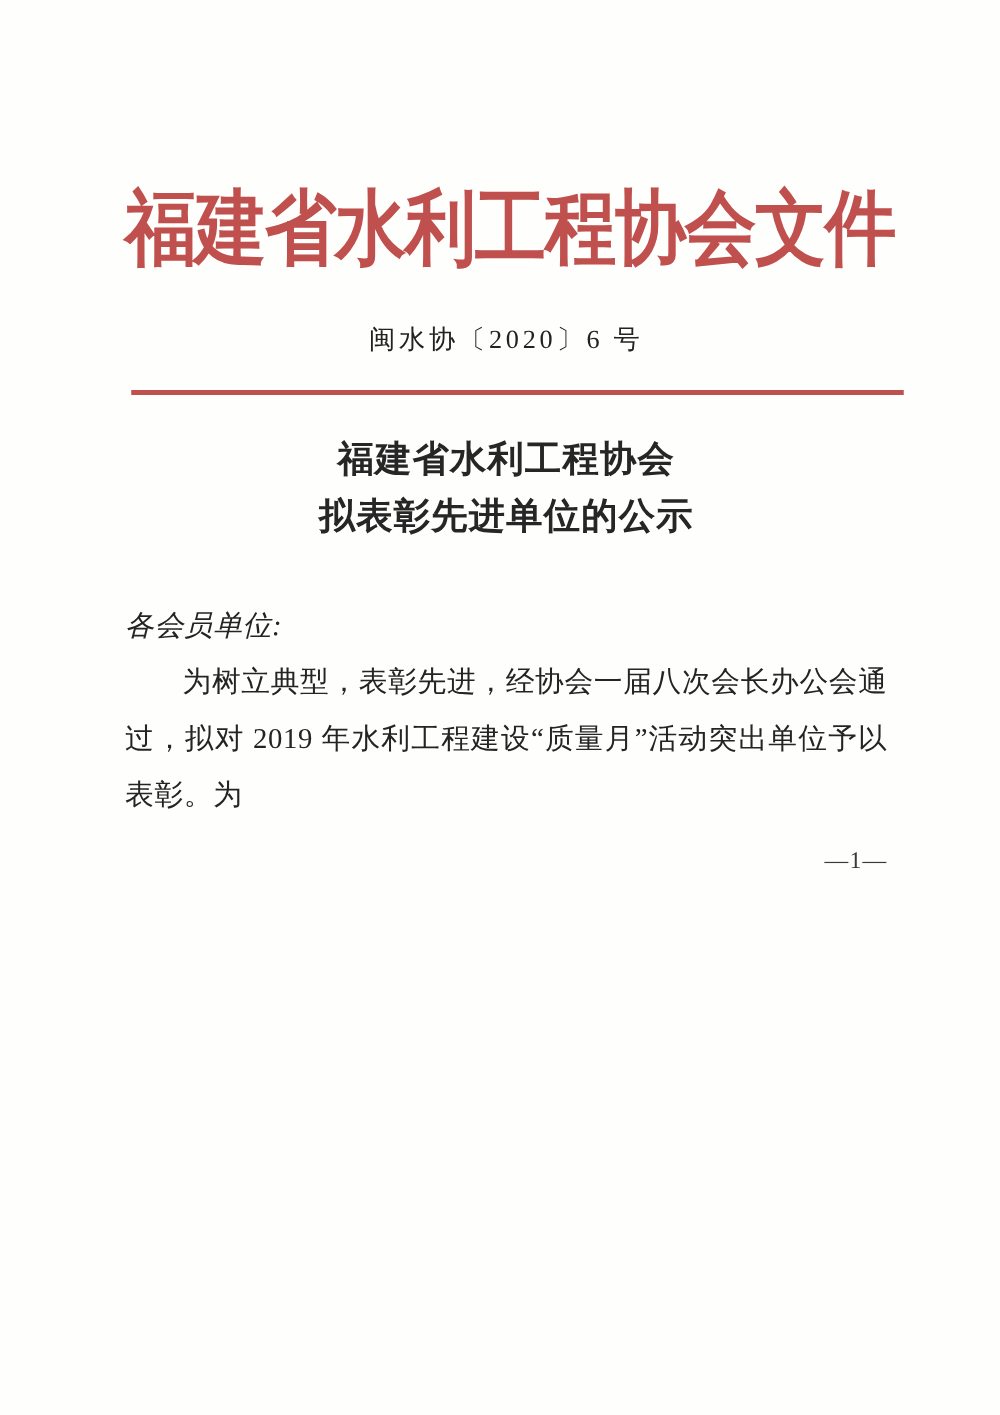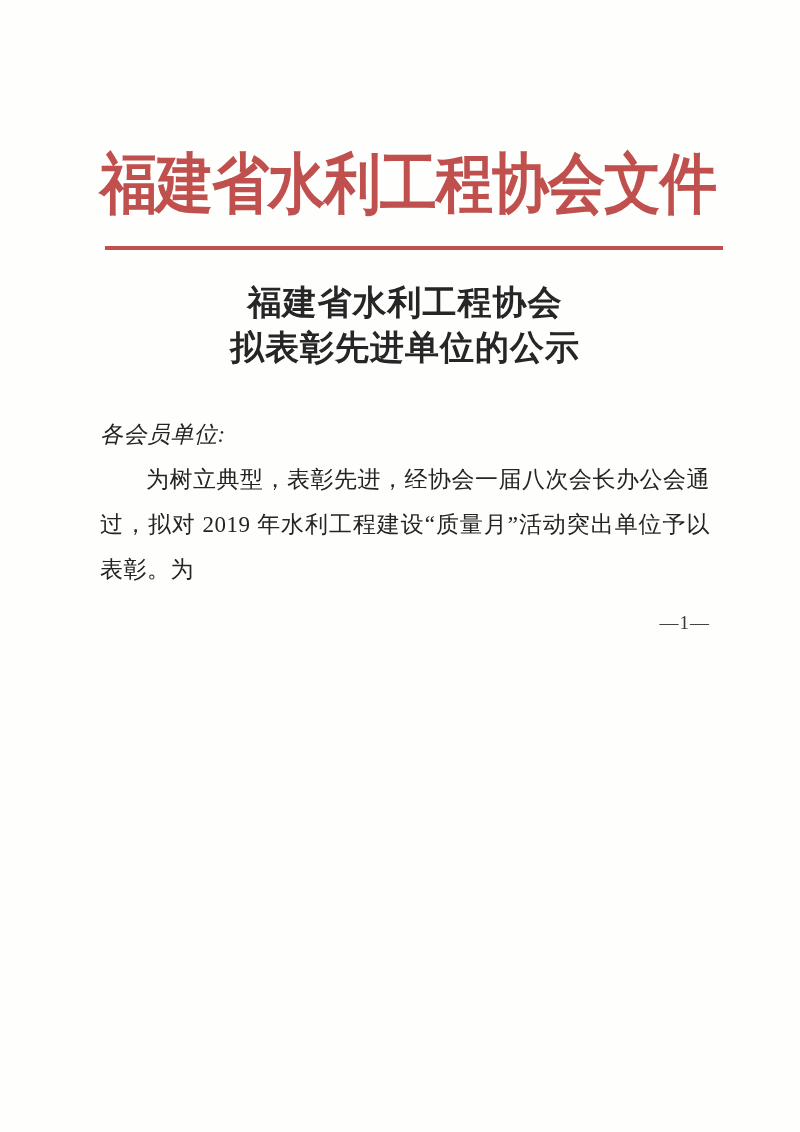--- a/index.html
+++ b/index.html
@@ -39,21 +39,21 @@
     margin-top: 28px;
     margin-left: 5px;
     width: 618px;
     height: 4px;
     background: var(--accent, #c0504d);
   }
   .doc-title {
     margin-top: 30px;
     text-align: center;
     font-weight: bold;
-    font-size: 34px;
+    font-size: 29px;
     line-height: 45px;
     color: #262626;
     letter-spacing: 1px;
   }
   .body-block {
     margin-top: 42px;
     font-size: 23px;
     line-height: 45px;
     letter-spacing: 0.5px;
     text-align: justify;
@@ -69,20 +69,21 @@
     color: #3a3a3a;
   }
 </style>
 </head>
 <body>
 
 <div class="page">
 
   <div class="red-header">福建省水利工程协会文件</div>
 
+  <div class="doc-number">闽水协〔2020〕6 号</div>
 
   <div class="red-line"></div>
 
   <div class="doc-title">
     <div>福建省水利工程协会</div>
     <div>拟表彰先进单位的公示</div>
   </div>
 
   <div class="body-block">
     <p class="salutation">各会员单位:</p>

